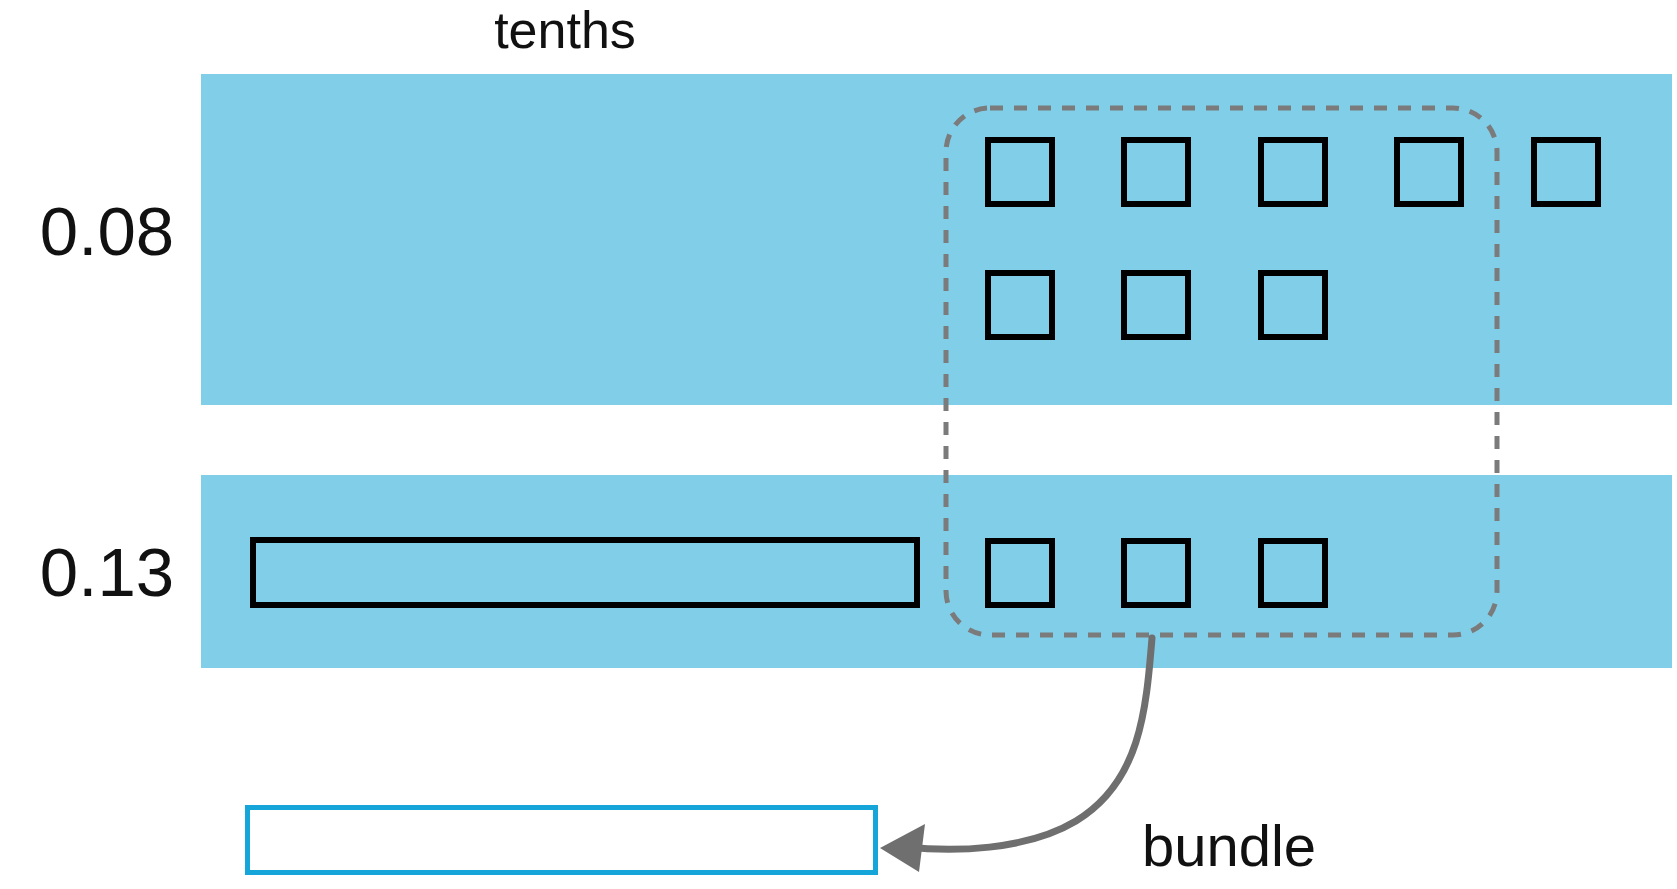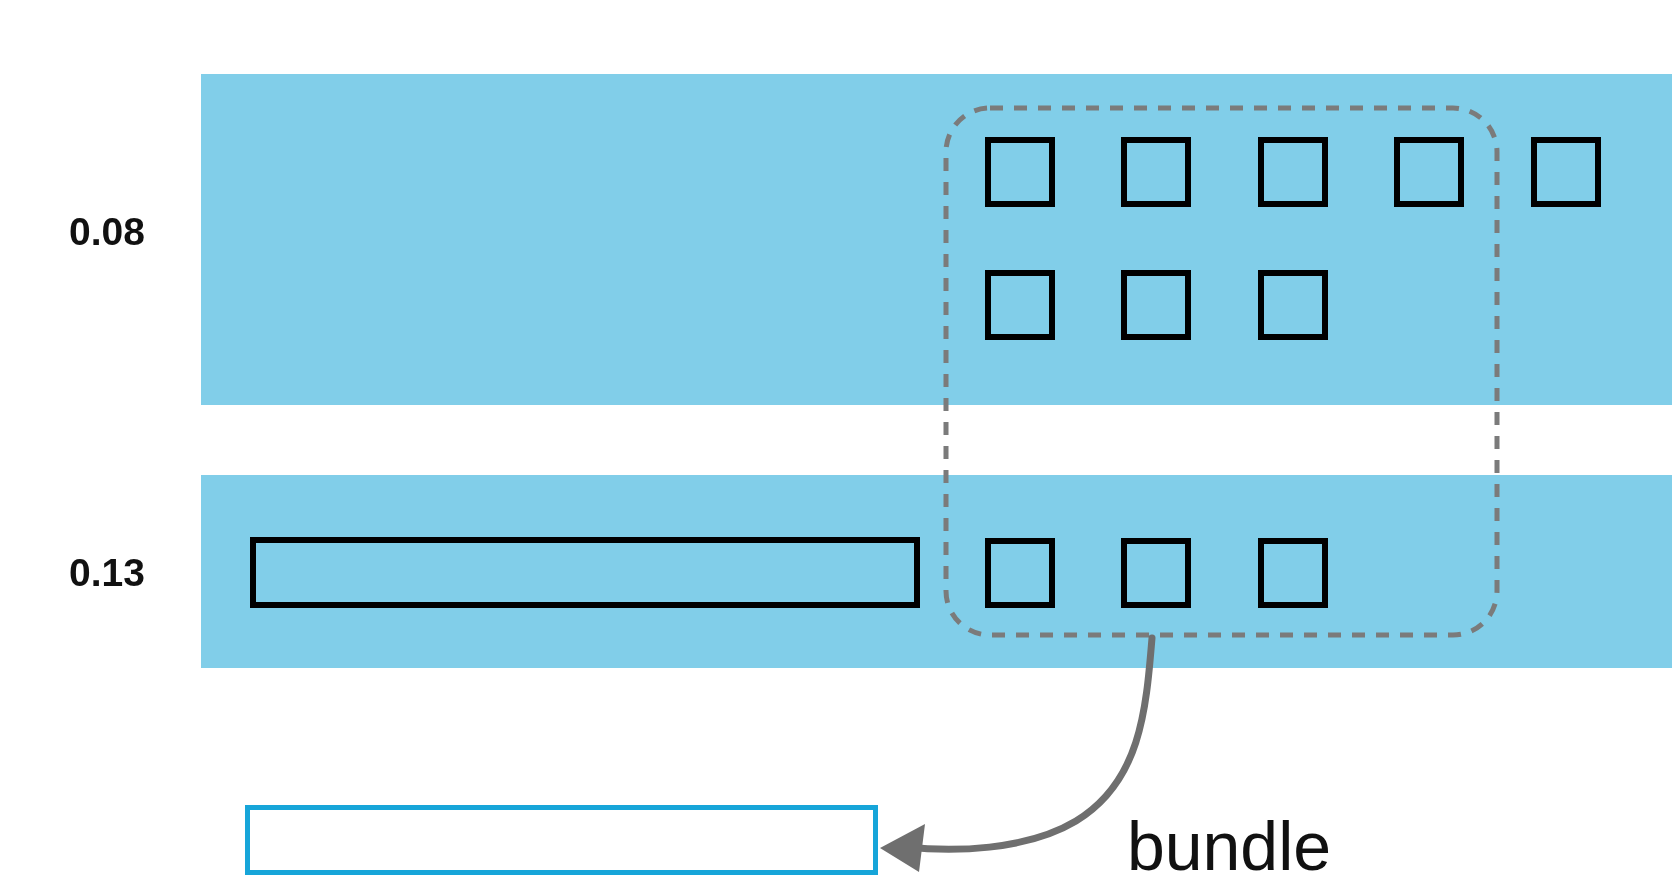--- a/index.html
+++ b/index.html
@@ -11,38 +11,39 @@
   }
   .col-header{
     position:absolute;top:2px;transform:translateX(-50%);
     font-size:52px;line-height:1.1;white-space:nowrap;color:#111;
   }
   .band{position:absolute;left:201px;width:1471px;}
   #band-008{top:74px;height:331px;}
   #band-013{top:475px;height:193px;}
   .row-label{
     position:absolute;transform:translate(-50%,-50%);
-    font-size:39px;line-height:1;white-space:nowrap;color:#111;font-weight:bold;
+    font-size:69px;line-height:1;white-space:nowrap;color:#111;
   }
   .block{position:absolute;box-sizing:border-box;border:6px solid #000;background:transparent;}
   #overlay{position:absolute;left:0;top:0;pointer-events:none;}
   #bundle-rect{
     position:absolute;left:245px;top:805px;width:623px;height:60px;
     border:5px solid #16A5D9;background:#ffffff;
   }
   #bundle-label{
     position:absolute;transform:translate(-50%,-50%);
-    left:1229px;top:846px;font-size:68px;line-height:1;white-space:nowrap;color:#111;
+    left:1229px;top:846px;font-size:58px;line-height:1;white-space:nowrap;color:#111;
   }
 </style>
 </head>
 <body>
 
 <div id="stage" style="color: rgb(17, 17, 17);">
 
+  <div class="col-header" style="left:565px">tenths</div>
 
 
   <div class="band" id="band-008" style="background: rgb(129, 206, 233);"></div>
   <div class="band" id="band-013" style="background: rgb(129, 206, 233);"></div>
 
   <div class="row-label" style="left:107px;top:231px">0.08</div>
 
   <div class="row-label" style="left:107px;top:572px">0.13</div>
 
   <div id="blocks-layer">

